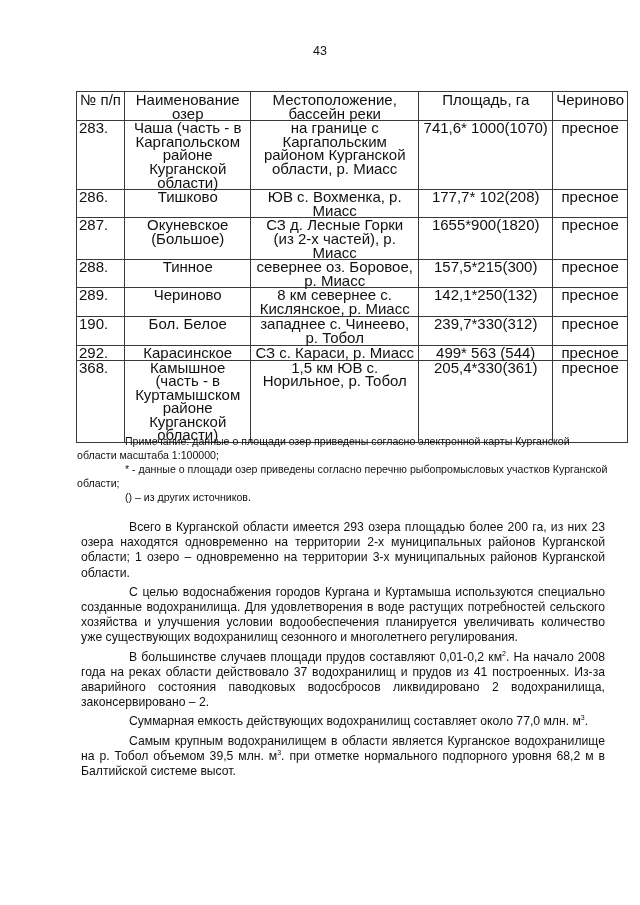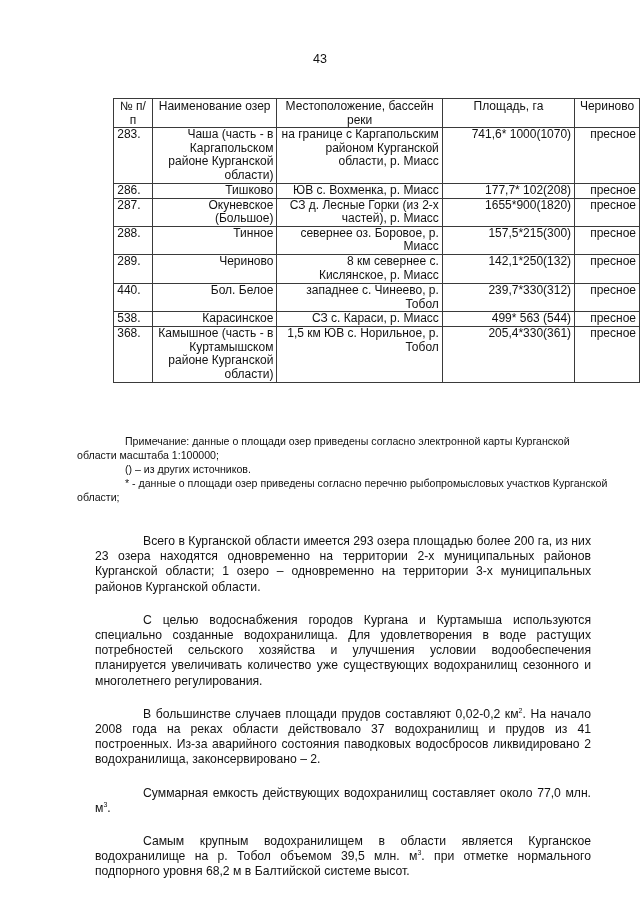--- a/index.html
+++ b/index.html
@@ -2,45 +2,45 @@
 <html><head>
 <meta charset="utf-8">
 <style>
   html, body { margin: 0; padding: 0; background: #ffffff; }
   body {
     width: 640px; height: 905px; position: relative; overflow: hidden;
     font-family: "Liberation Sans", "DejaVu Sans", sans-serif;
     color: #111111;
   }
   .page-number {
-    position: absolute; top: 52px; left: 0; width: 640px;
+    position: absolute; top: 44px; left: 0; width: 640px;
     text-align: center; font-size: 12.5px;
   }
   table.lakes {
-    position: absolute; top: 98px; left: 76px;
+    position: absolute; top: 91px; left: 76px;
     border-collapse: collapse; table-layout: fixed;
-    font-size: 12px; line-height: 13.6px; margin-left: 37px;
+    font-size: 15px; line-height: 13.6px;
   }
   table.lakes td, table.lakes th {
     border: 1px solid #3a3a3a; padding: 0 3px; vertical-align: top;
-    font-weight: normal; text-align: right;
+    font-weight: normal; text-align: center;
   }
   table.lakes th { text-align: center; padding-top: 1px; }
-  table.lakes td.num { text-align: center; padding-left: 2px; padding-right: 10px; }
+  table.lakes td.num { text-align: center; padding-left: 2px; padding-right: 16px; }
   table.lakes col.c1 { width: 39px; }
   table.lakes col.c2 { width: 126px; }
   table.lakes col.c3 { width: 168px; }
   table.lakes col.c4 { width: 134px; }
   table.lakes col.c5 { width: 65px; }
 
   .notes { position: absolute; top: 434px; left: 77px; width: 532px; font-size: 10.6px; line-height: 14px; }
   .notes p { margin: 0; text-indent: 48px; }
 
   .body-text { position: absolute; top: 516px; left: 77px; width: 532px; font-size: 12.2px; line-height: 15.2px; text-align: justify; }
-  .body-text p { margin: 18px; text-indent: 48px; }
+  .body-text p { margin: 4px; text-indent: 48px; }
   sup { font-size: 7px; line-height: 0; vertical-align: super; }
 </style>
 </head>
 <body>
 
 <div class="page-number">43</div>
 
 <table class="lakes">
   <colgroup>
       <col class="c1">
@@ -88,48 +88,48 @@
       <td>пресное</td>
     </tr>
     <tr style="height:29px">
       <td class="num">289.</td>
       <td>Чериново</td>
       <td>8 км севернее с. Кислянское, р. Миасс</td>
       <td>142,1*250(132)</td>
       <td>пресное</td>
     </tr>
     <tr style="height:15px">
-      <td class="num">440.</td>
+      <td class="num">190.</td>
       <td>Бол. Белое</td>
       <td>западнее с. Чинеево, р. Тобол</td>
       <td>239,7*330(312)</td>
       <td>пресное</td>
     </tr>
     <tr style="height:15px">
-      <td class="num">538.</td>
+      <td class="num">292.</td>
       <td>Карасинское</td>
       <td>СЗ с. Караси, р. Миасс</td>
       <td>499* 563 (544)</td>
       <td>пресное</td>
     </tr>
     <tr style="height:43px">
       <td class="num">368.</td>
       <td>Камышное (часть - в Куртамышском районе Курганской области)</td>
       <td>1,5 км ЮВ с. Норильное, р. Тобол</td>
       <td>205,4*330(361)</td>
       <td>пресное</td>
     </tr>
   </tbody>
 </table>
 
 <div class="notes">
   <p>Примечание:  данные о площади озер приведены согласно электронной карты Курганской области масштаба 1:100000;</p>
+  <p>* - данные о площади озер приведены согласно перечню рыбопромысловых участков Курганской области;</p>
   <p>() – из других источников.</p>
-  <p>* - данные о площади озер приведены согласно перечню рыбопромысловых участков Курганской области;</p>
 </div>
 
 <div class="body-text">
   <p>Всего в Курганской области имеется 293 озера площадью более 200 га, из них 23 озера находятся одновременно на территории 2-х муниципальных районов Курганской области; 1 озеро – одновременно на территории 3-х муниципальных районов Курганской области.</p>
   <p>С целью водоснабжения городов Кургана и Куртамыша используются специально созданные водохранилища. Для удовлетворения в воде растущих потребностей сельского хозяйства и улучшения условии водообеспечения планируется увеличивать количество уже существующих водохранилищ сезонного и многолетнего регулирования.</p>
-  <p><span>В большинстве случаев площади прудов составляют 0,02-0,2 км</span><sup>2</sup><span>. На начало 2008 года на реках области действовало 37 водохранилищ и прудов из 41 построенных. Из-за аварийного состояния паводковых водосбросов ликвидировано 2 водохранилища, законсервировано – 2.</span></p>
+  <p><span>В большинстве случаев площади прудов составляют 0,01-0,2 км</span><sup>2</sup><span>. На начало 2008 года на реках области действовало 37 водохранилищ и прудов из 41 построенных. Из-за аварийного состояния паводковых водосбросов ликвидировано 2 водохранилища, законсервировано – 2.</span></p>
   <p><span>Суммарная емкость действующих водохранилищ составляет около 77,0 млн. м</span><sup>3</sup><span>.</span></p>
   <p><span>Самым крупным водохранилищем в области является Курганское водохранилище на р. Тобол объемом 39,5 млн. м</span><sup>3</sup><span>. при отметке нормального подпорного уровня 68,2 м в Балтийской системе высот.</span></p>
 </div>
 
 </body></html>

